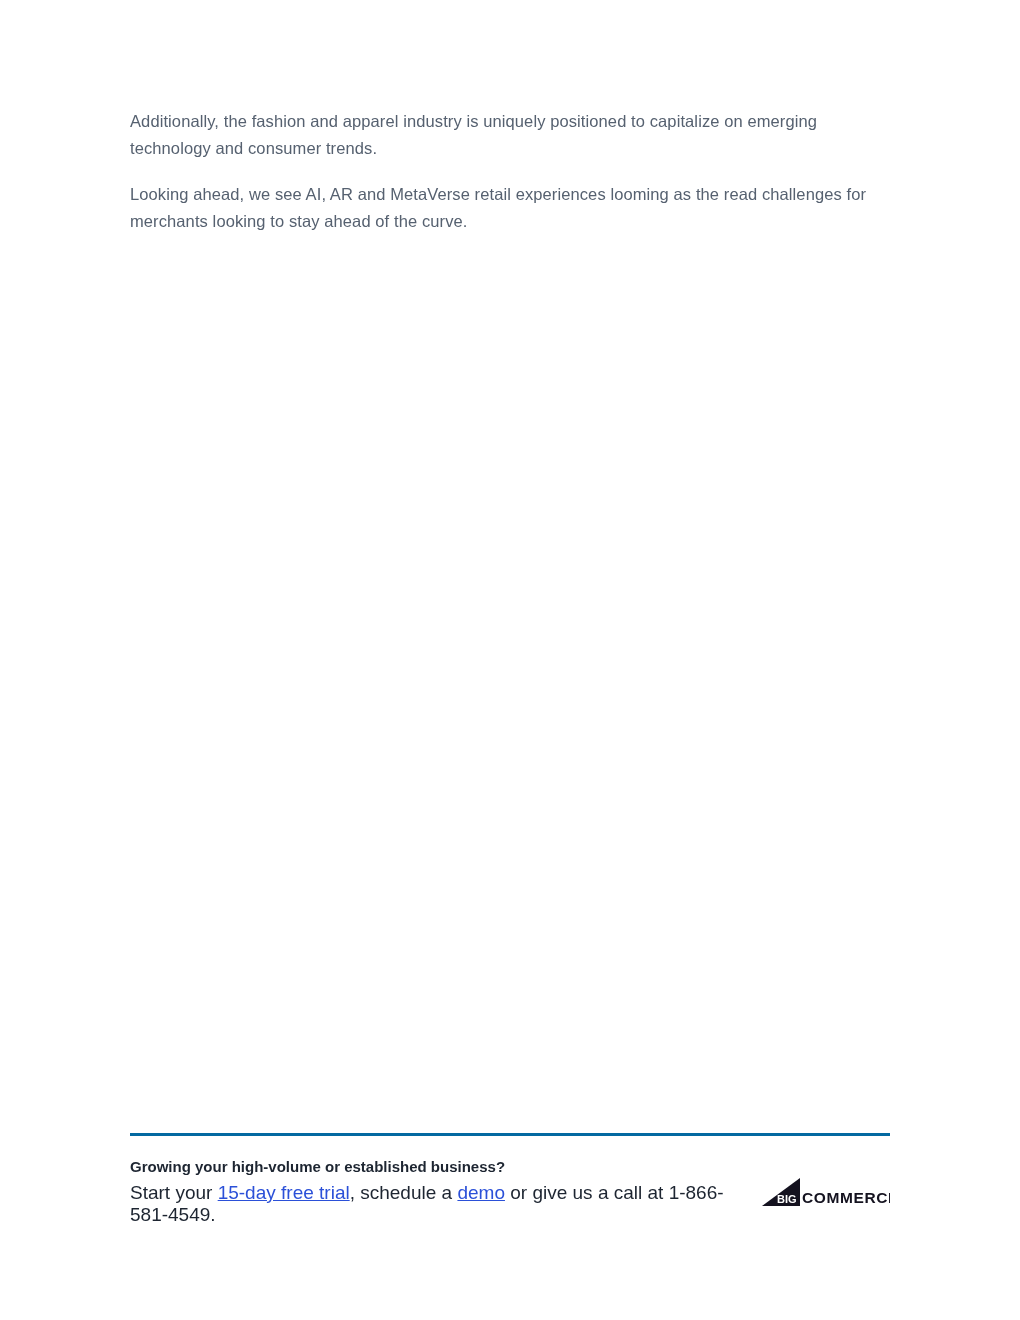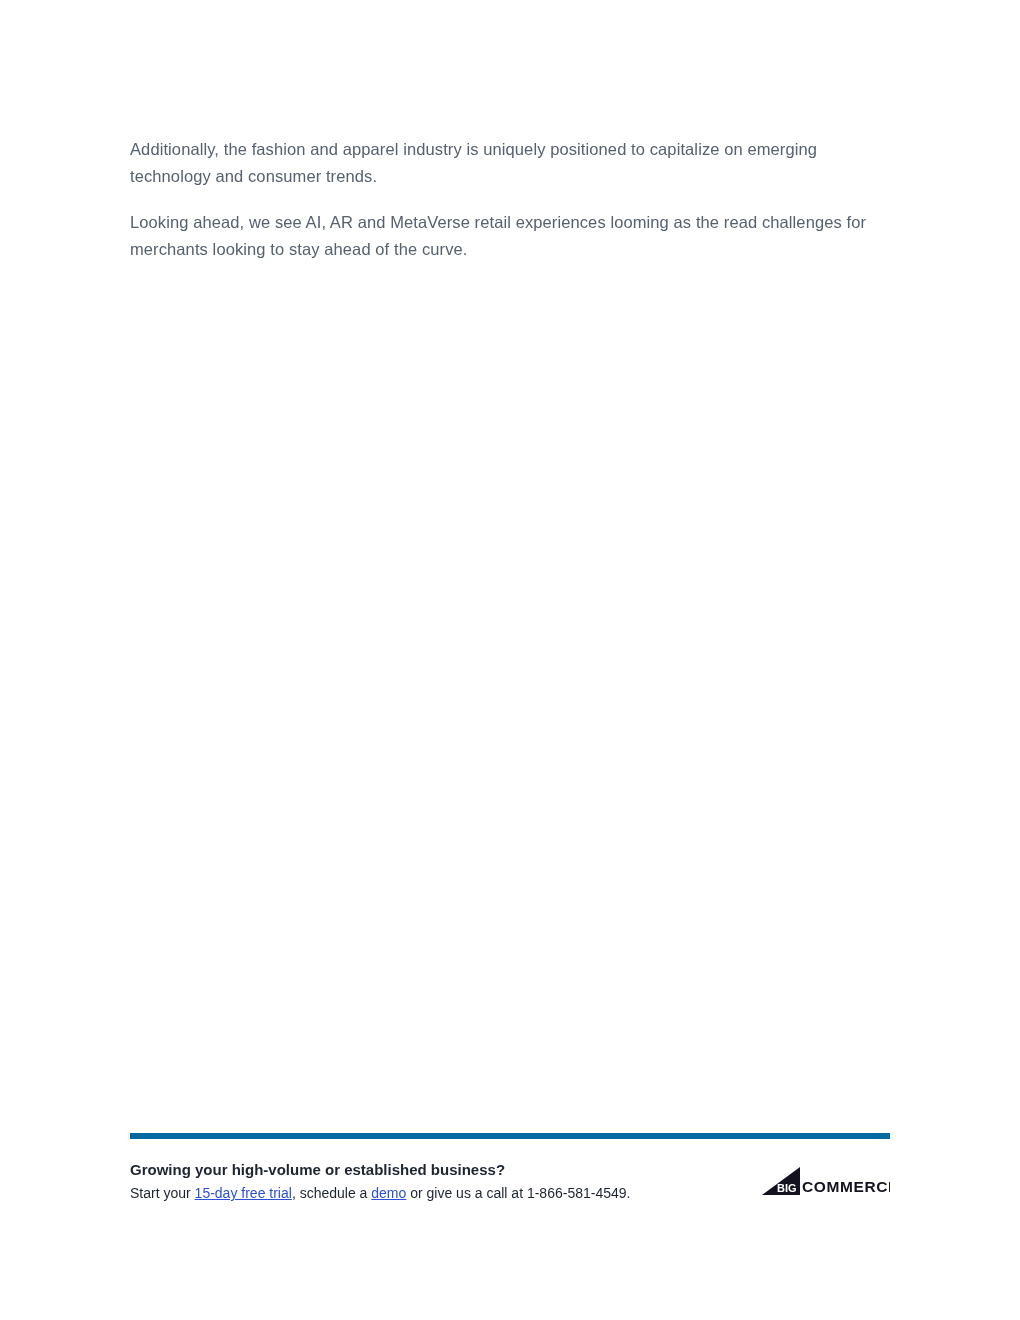--- a/index.html
+++ b/index.html
@@ -10,51 +10,51 @@
   .page {
     position: relative;
     width: 1020px;
     height: 1320px;
     background: #ffffff;
     font-family: "Liberation Sans", sans-serif;
     overflow: hidden;
   }
   .content {
     position: absolute;
-    top: 136px;
+    top: 108px;
     left: 130px;
     width: 760px;
   }
   .content p {
     margin: 0 0 19px 0;
     font-size: 16.5px;
     line-height: 27px;
     color: #566170;
     letter-spacing: 0.1px;
   }
   .footer {
     position: absolute;
     top: 1133px;
     left: 130px;
     width: 760px;
-    border-top: 6px solid #0369a1;
+    border-top: 3px solid #0369a1;
     padding-top: 22px;
     display: flex;
     justify-content: space-between;
     align-items: center;
     gap: 24px;
   }
   .footer-text .footer-heading {
     font-size: 15px;
     font-weight: 700;
     color: #1d2531;
     margin: 0 0 7px 0;
   }
   .footer-text .footer-cta {
-    font-size: 14px;
+    font-size: 19px;
     color: #1d2531;
     margin: 0;
   }
   .footer-cta a {
     color: #2b50d8;
     text-decoration: underline;
     cursor: pointer;
   }
   .logo {
     display: flex;

